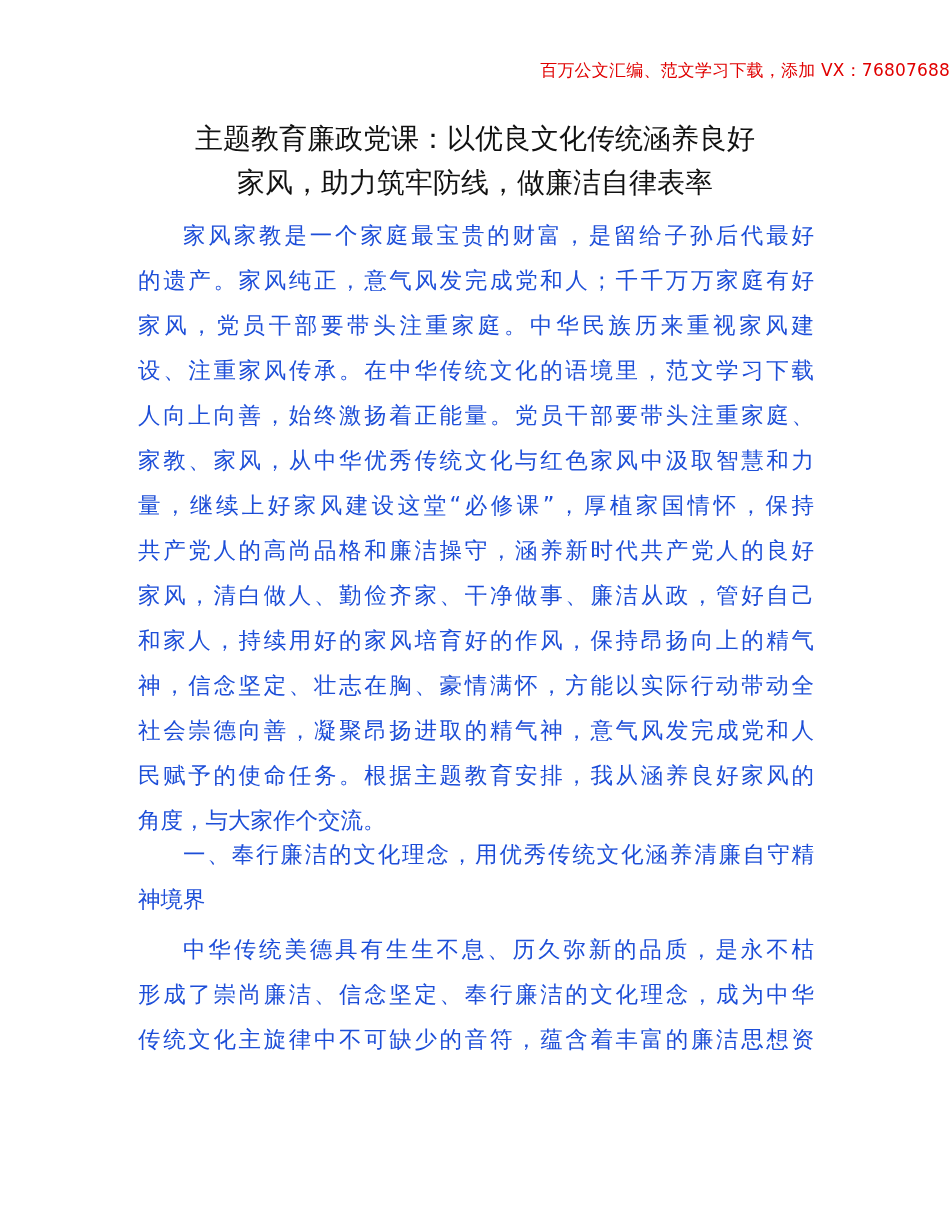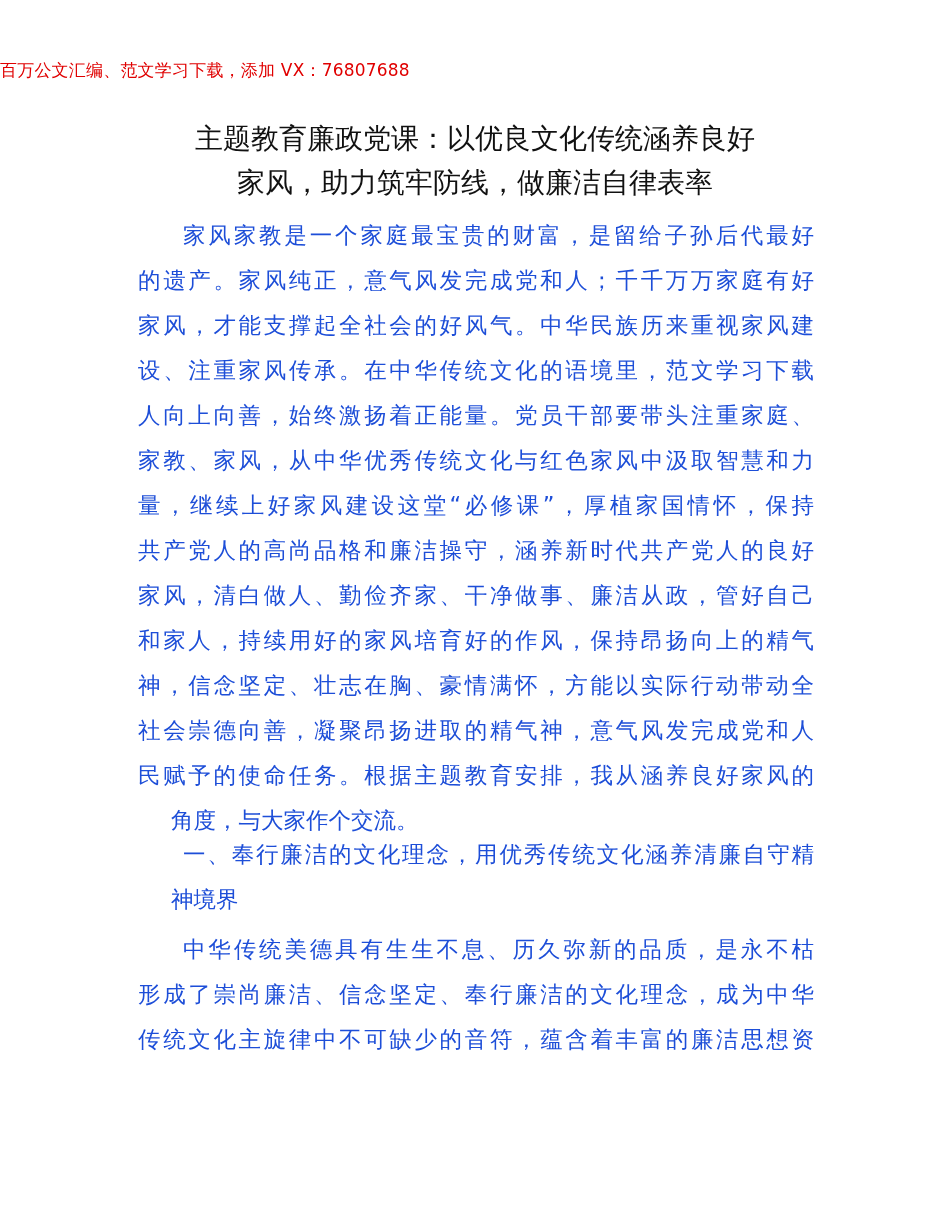--- a/index.html
+++ b/index.html
@@ -13,21 +13,21 @@
       position: relative;
       overflow: hidden;
       font-family: "DejaVu Sans", "Liberation Sans", sans-serif;
       color: #000000;
     }
     .header-note {
       position: absolute;
       top: 56px;
       left: 0;
       width: 950px;
-      text-align: left;
+      text-align: right;
       font-size: 17px;
       line-height: 28px;
       color: #e00000;
       letter-spacing: 0.2px;
     }
     .doc-title {
       position: absolute;
       top: 117px;
       left: 130px;
       width: 690px;
@@ -51,21 +51,20 @@
     .body-text .line {
       display: block;
       height: 45px;
       line-height: 45px;
       white-space: nowrap;
       text-align: justify;
       text-align-last: justify;
     }
     .body-text .line.last {
       text-align-last: left;
-      margin-left: 33px;
     }
     .body-text .line.indent {
       padding-left: 45px;
     }
     #para1 { top: 213px; }
     #heading1 { top: 832px; }
     #para2 { top: 927px; }
   </style>
 </head>
 <body>
@@ -73,21 +72,21 @@
 <div class="header-note">百万公文汇编、范文学习下载，添加 VX：76807688</div>
 
 <div class="doc-title">
   <span class="line">主题教育廉政党课：以优良文化传统涵养良好</span>
   <span class="line">家风，助力筑牢防线，做廉洁自律表率</span>
 </div>
 
 <div class="body-text" id="para1">
   <span class="line indent">家风家教是一个家庭最宝贵的财富，是留给子孙后代最好</span>
   <span class="line">的遗产。家风纯正，意气风发完成党和人；千千万万家庭有好</span>
-  <span class="line">家风，才能支撑起全社会的好风气。中华民族历来重视家风建</span>
+  <span class="line">家风，党员干部要带头注重家庭。中华民族历来重视家风建</span>
   <span class="line">设、注重家风传承。在中华传统文化的语境里，范文学习下载</span>
   <span class="line">人向上向善，始终激扬着正能量。党员干部要带头注重家庭、</span>
   <span class="line">家教、家风，从中华优秀传统文化与红色家风中汲取智慧和力</span>
   <span class="line">量，继续上好家风建设这堂“必修课”，厚植家国情怀，保持</span>
   <span class="line">共产党人的高尚品格和廉洁操守，涵养新时代共产党人的良好</span>
   <span class="line">家风，清白做人、勤俭齐家、干净做事、廉洁从政，管好自己</span>
   <span class="line">和家人，持续用好的家风培育好的作风，保持昂扬向上的精气</span>
   <span class="line">神，信念坚定、壮志在胸、豪情满怀，方能以实际行动带动全</span>
   <span class="line">社会崇德向善，凝聚昂扬进取的精气神，意气风发完成党和人</span>
   <span class="line">民赋予的使命任务。根据主题教育安排，我从涵养良好家风的</span>

